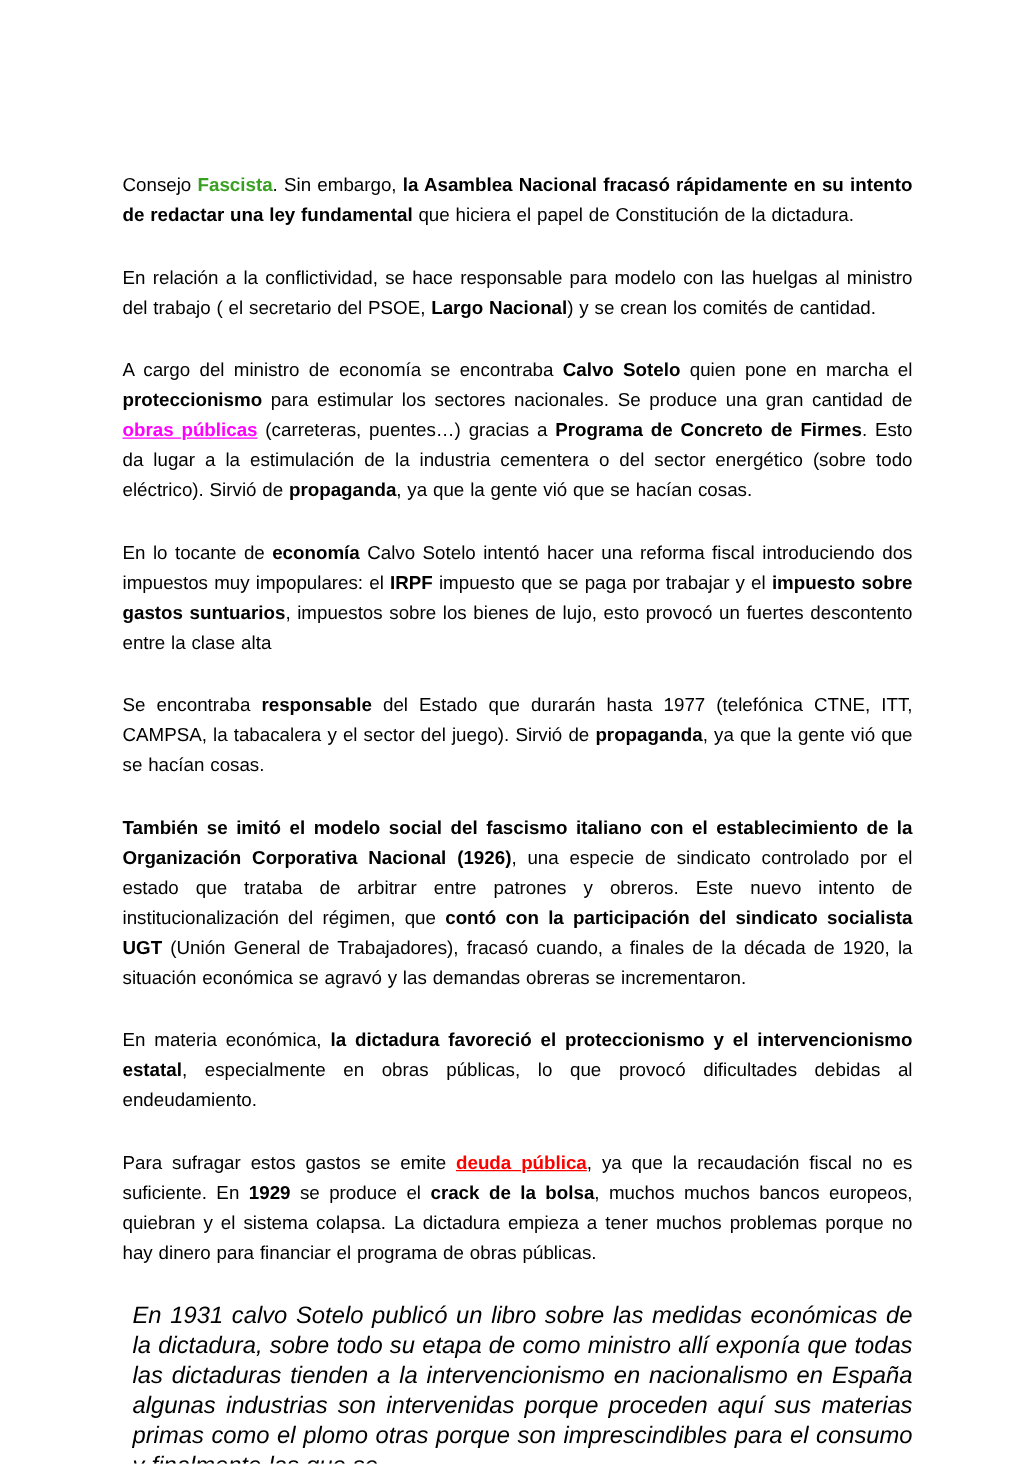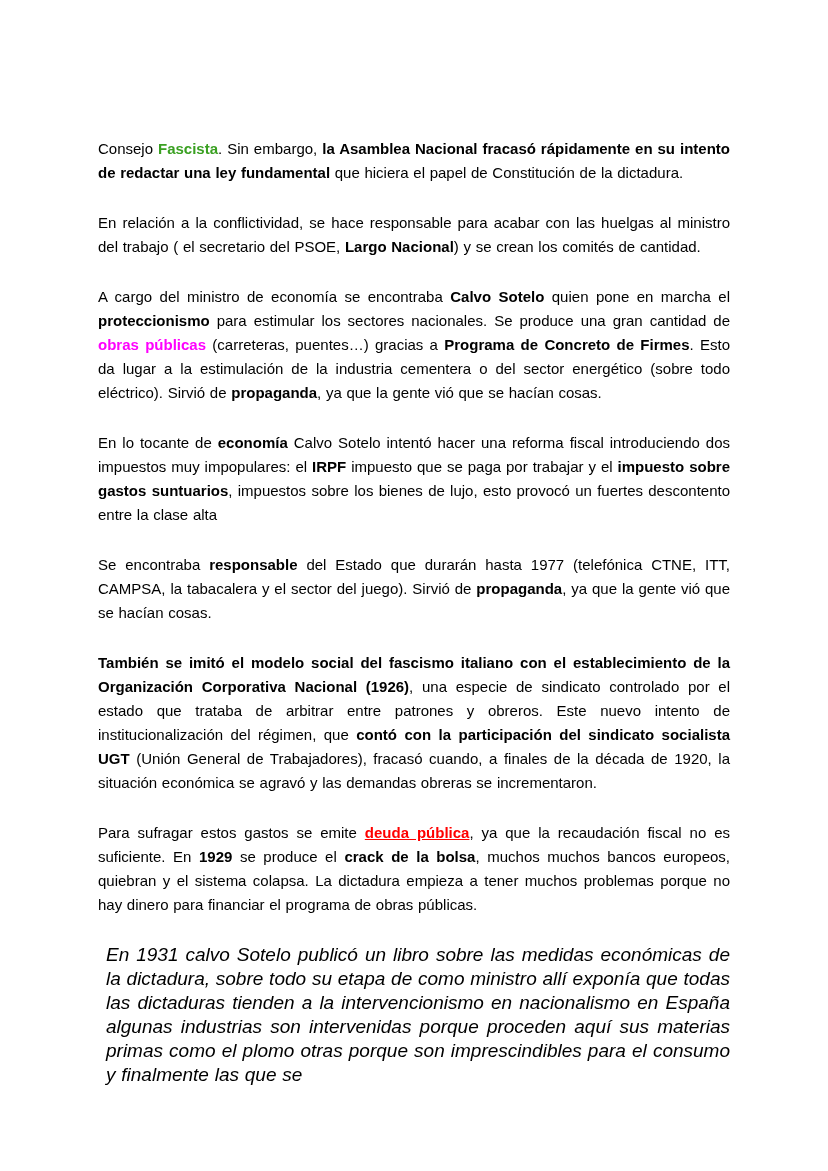--- a/index.html
+++ b/index.html
@@ -32,30 +32,31 @@
   .para.footnote {
     font-size: 19px;
     line-height: 24px;
     font-style: italic;
     padding-left: 8px;
   }
   .bold { font-weight: 700; }
   .italic { font-style: italic; }
   .underline { text-decoration: underline; }
   .green { color: var(--green, #3aa022); }
-  .magenta { color: var(--magenta, #ff00ff); }
+  .magenta { color: var(--magenta, #ff00ff); text-decoration: underline; }
   .red { color: var(--red, #ff0000); }
 </style>
 </head>
 <body>
 
 <div class="page">
   <div class="doc-body" id="doc-body">
       <p class="para"><span>Consejo </span><span class="bold green">Fascista</span><span>. Sin embargo, </span><span class="bold">la Asamblea Nacional fracasó rápidamente en su intento de redactar una ley fundamental</span><span> que hiciera el papel de Constitución de la dictadura.</span></p>
-      <p class="para"><span>En relación a la conflictividad, se hace responsable para acabar con las huelgas al ministro del trabajo ( el secretario del PSOE, </span><span class="bold">Largo Nacional</span><span>) y se crean los comités de cantidad.</span></p>
+      <p class="para"><span>En relación a la conflictividad, se hace responsable para modelo con las huelgas al ministro del trabajo ( el secretario del PSOE, </span><span class="bold">Largo Nacional</span><span>) y se crean los comités de cantidad.</span></p>
       <p class="para"><span>A cargo del ministro de economía se encontraba </span><span class="bold">Calvo Sotelo</span><span> quien pone en marcha el </span><span class="bold">proteccionismo</span><span> para estimular los sectores nacionales. Se produce una gran cantidad de </span><span class="bold magenta">obras públicas</span><span> (carreteras, puentes…) gracias a </span><span class="bold">Programa de Concreto de Firmes</span><span>. Esto da lugar a la estimulación de la industria cementera o del sector energético (sobre todo eléctrico). Sirvió de </span><span class="bold">propaganda</span><span>, ya que la gente vió que se hacían cosas.</span></p>
       <p class="para"><span>En lo tocante de </span><span class="bold">economía</span><span> Calvo Sotelo intentó hacer una reforma fiscal introduciendo dos impuestos muy impopulares: el </span><span class="bold">IRPF</span><span> impuesto que se paga por trabajar y el </span><span class="bold">impuesto sobre gastos suntuarios</span><span>, impuestos sobre los bienes de lujo, esto provocó un fuertes descontento entre la clase alta</span></p>
       <p class="para"><span>Se encontraba </span><span class="bold">responsable</span><span> del Estado que durarán hasta 1977 (telefónica CTNE, ITT, CAMPSA, la tabacalera y el sector del juego). Sirvió de </span><span class="bold">propaganda</span><span>, ya que la gente vió que se hacían cosas.</span></p>
       <p class="para"><span class="bold">También se imitó el modelo social del fascismo italiano con el establecimiento de la Organización Corporativa Nacional (1926)</span><span>, una especie de sindicato controlado por el estado que trataba de arbitrar entre patrones y obreros. Este nuevo intento de institucionalización del régimen, que </span><span class="bold">contó con la participación del sindicato socialista UGT</span><span> (Unión General de Trabajadores), fracasó cuando, a finales de la década de 1920, la situación económica se agravó y las demandas obreras se incrementaron.</span></p>
+      <p class="para"><span>En materia económica, </span><span class="bold">la dictadura favoreció el proteccionismo y el intervencionismo estatal</span><span>, especialmente en obras públicas, lo que provocó dificultades debidas al endeudamiento.</span></p>
       <p class="para"><span>Para sufragar estos gastos se emite </span><span class="bold red underline">deuda pública</span><span>, ya que la recaudación fiscal no es suficiente. En </span><span class="bold">1929</span><span> se produce el </span><span class="bold">crack de la bolsa</span><span>, muchos muchos bancos europeos, quiebran y el sistema colapsa. La dictadura empieza a tener muchos problemas porque no hay dinero para financiar el programa de obras públicas.</span></p>
       <p class="para footnote"><span class="italic">En 1931 calvo Sotelo publicó un libro sobre las medidas económicas de la dictadura, sobre todo su etapa de como ministro allí exponía que todas las dictaduras tienden a la intervencionismo en nacionalismo en España algunas industrias son intervenidas porque proceden aquí sus materias primas como el plomo otras porque son imprescindibles para el consumo y finalmente las que se</span></p>
     </div>
 </div>
 
 </body></html>

